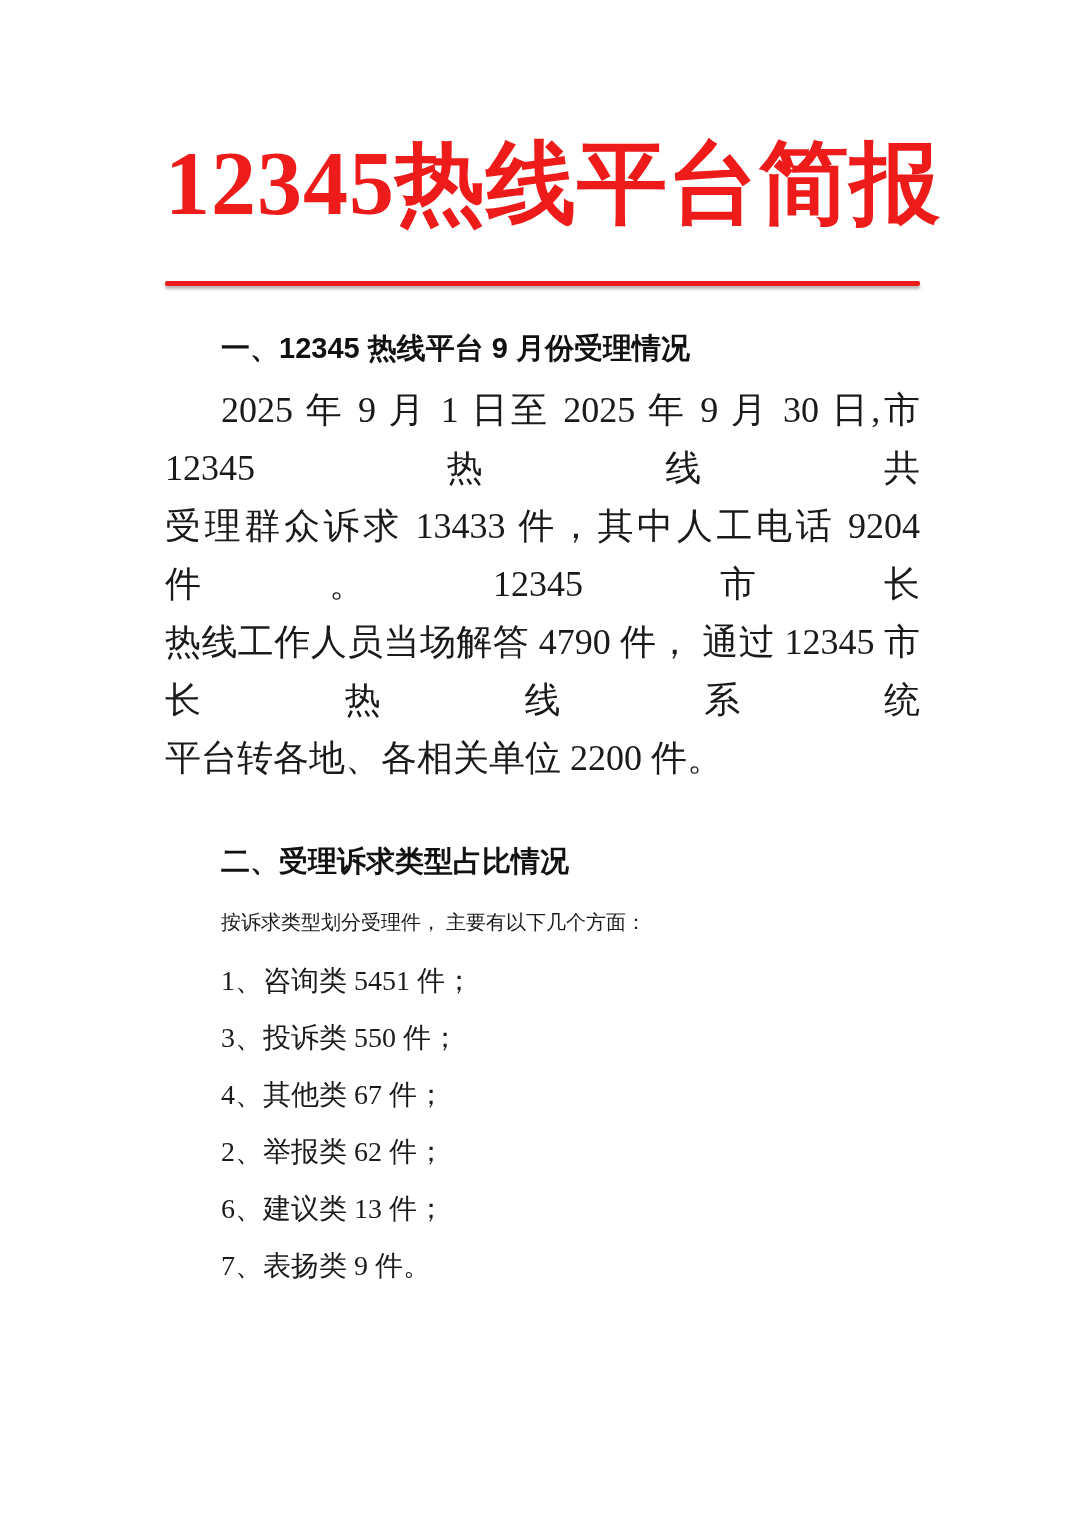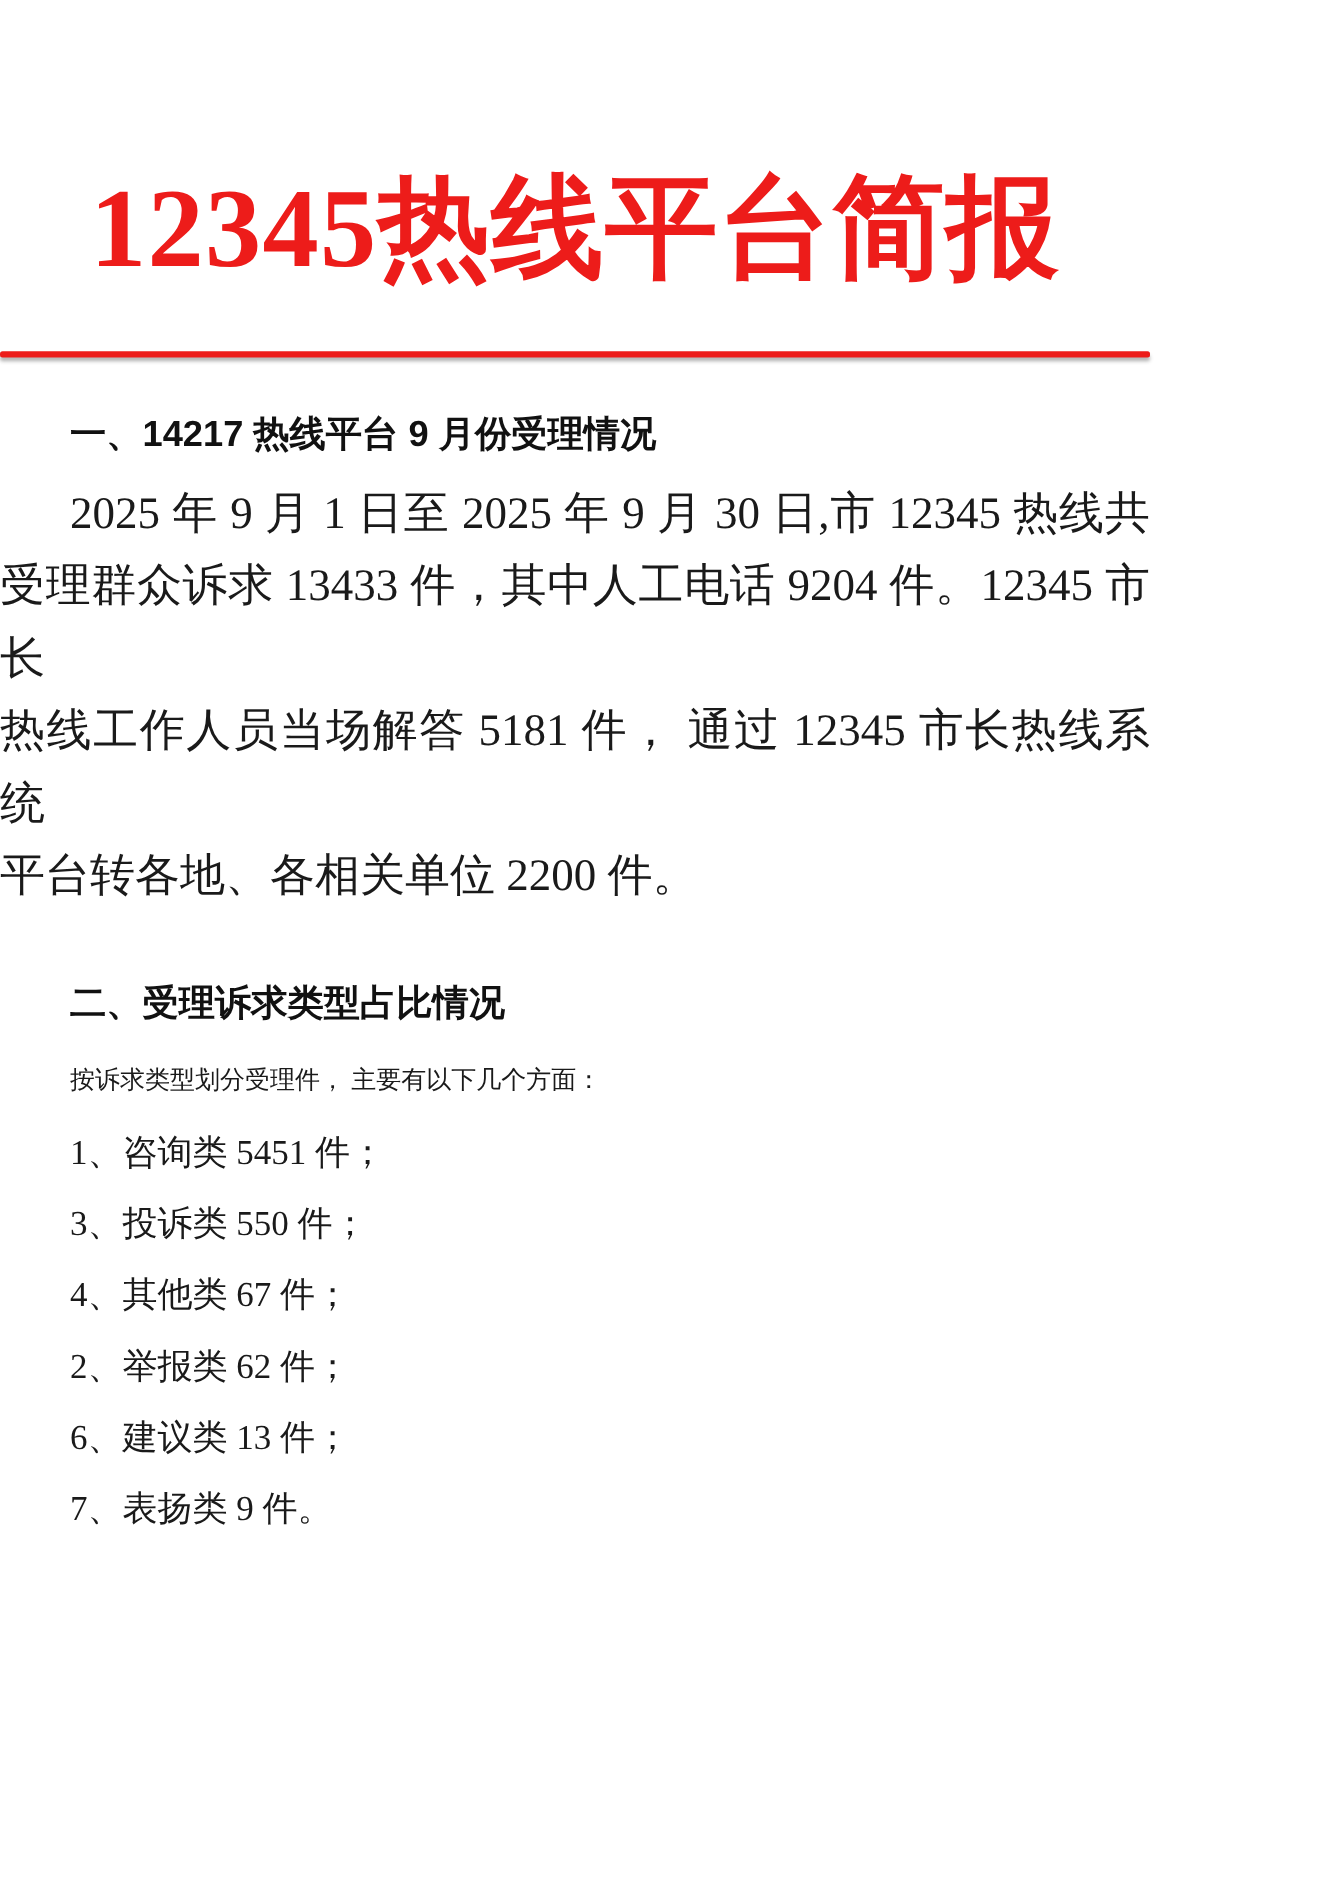--- a/index.html
+++ b/index.html
@@ -6,20 +6,21 @@
   .page {
     position: relative;
     width: 1074px;
     height: 1520px;
     background: #ffffff;
     overflow: hidden;
     color: #1a1a1a;
     font-family: "Liberation Serif", "DejaVu Serif", serif;
   }
   .content {
+    margin-left: 165px;
     margin-right: 154px; 
   }
   .doc-title {
     margin-top: 132px;
     font-size: 90px;
     line-height: 104px;
     font-weight: 700;
     text-align: center;
     color: #ed1c1a;
     font-family: "Liberation Serif", "DejaVu Serif", serif;
@@ -74,26 +75,26 @@
 </head>
 <body>
 
 <div class="page">
   <div class="content">
 
     <div class="doc-title">12345热线平台简报</div>
 
     <div class="rule"></div>
 
-    <div class="heading h1">一、14217 热线平台 9 月份受理情况</div>
+    <div class="heading h1">一、12345 热线平台 9 月份受理情况</div>
 
     <div class="para">
       <div class="ln first">2025 年 9 月 1 日至 2025 年 9 月 30 日,市 12345 热线共</div>
       <div class="ln">受理群众诉求 13433 件，其中人工电话 9204 件。12345 市长</div>
-      <div class="ln">热线工作人员当场解答 5181 件， 通过 12345 市长热线系统</div>
+      <div class="ln">热线工作人员当场解答 4790 件， 通过 12345 市长热线系统</div>
       <div class="ln last">平台转各地、各相关单位 2200 件。</div>
     </div>
 
     <div class="heading h2">二、受理诉求类型占比情况</div>
 
     <div class="intro">按诉求类型划分受理件， 主要有以下几个方面：</div>
 
     <div class="list">
       <div class="item">1、咨询类 5451 件；</div>
       <div class="item">3、投诉类 550 件；</div>

